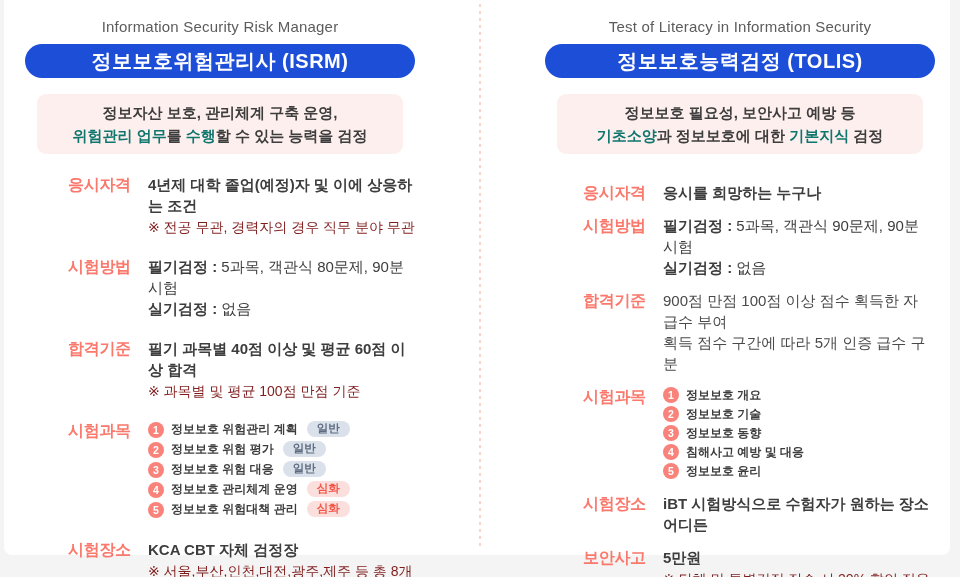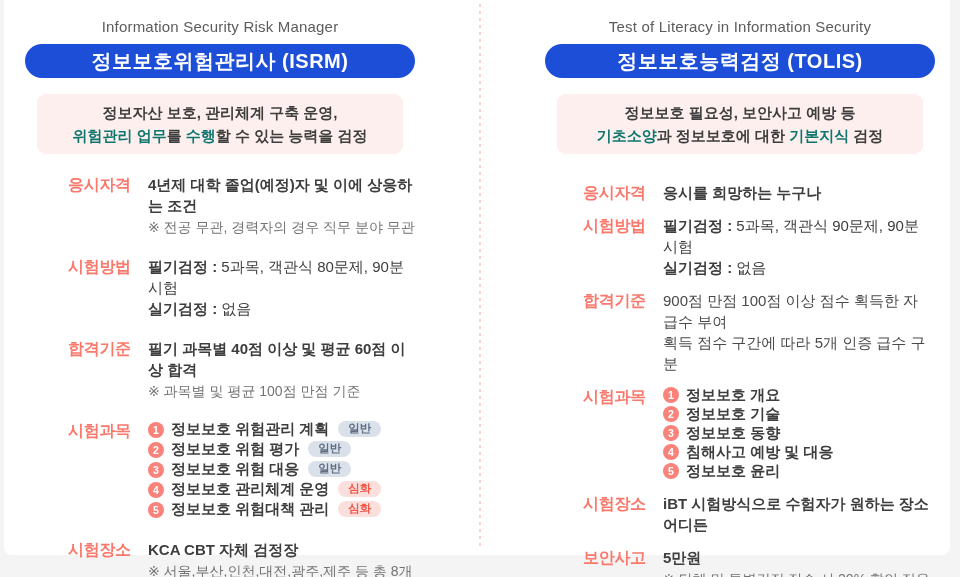--- a/index.html
+++ b/index.html
@@ -44,34 +44,34 @@
   .row{display:flex;margin-bottom:19px;}
   .col-right .row{margin-bottom:12px;}
   .row-label{
     flex:none;width:80px;
     color:#FA786C;font-size:16px;font-weight:700;line-height:21px;
     letter-spacing:-0.3px;
     margin-left:23px;
   }
   .row-content{flex:1;min-width:0;}
   .main{color:#3D3D3D;font-size:15px;font-weight:700;line-height:21px;}
-  .note{color:#737373;font-size:14px;font-weight:400;line-height:20px;margin-top:1px;}
+  .note{color:#7f1d1d;font-size:14px;font-weight:400;line-height:20px;margin-top:1px;}
   .ln{color:#3D3D3D;font-size:15px;line-height:21px;}
   .ln b{font-weight:700;}
   .ln .rest{font-weight:500;}
   .ln-plain{color:#4A4A4A;font-size:15px;font-weight:400;line-height:21px;}
 
   .subject{display:flex;align-items:center;height:19px;margin-bottom:1px;}
   .col-right .subject{height:18px;margin-bottom:1px;}
   .subject-num{
     flex:none;display:flex;align-items:center;justify-content:center;
     width:16px;height:16px;border-radius:50%;margin-right:7px;
     background:#F9837A;color:#FFFFFF;font-size:10.5px;font-weight:700;
   }
-  .subject-name{color:#3D3D3D;font-size:15px;font-weight:700;}
+  .subject-name{color:#3D3D3D;font-size:12px;font-weight:700;}
   .badge{
     display:inline-block;margin-left:9px;padding:1px 10px 2px;border-radius:9px;
     font-size:11.5px;font-weight:700;line-height:13px;transform:translateY(-1px);
   }
   .badge-general{background:#DAE1EB;color:#5E6C80;}
   .badge-advanced{background:#FBDFDC;color:#F25749;}
 </style>
 </head>
 <body>
 

